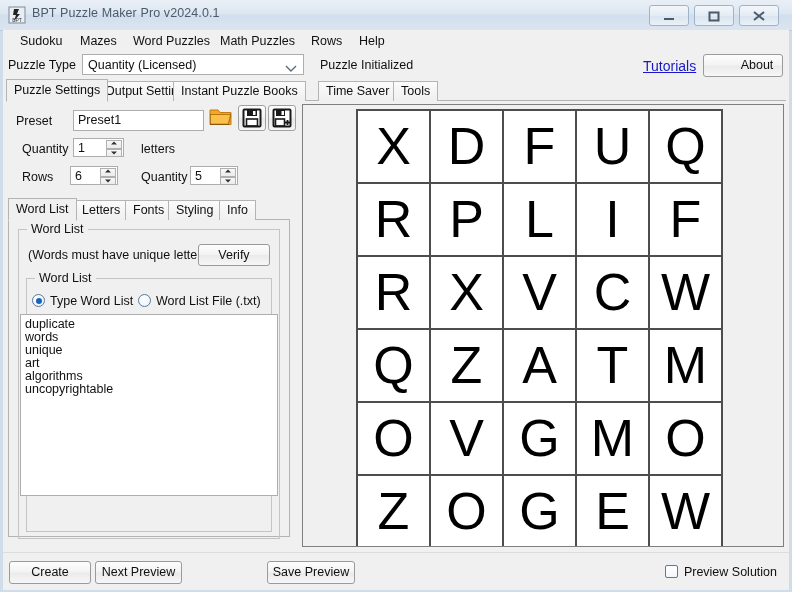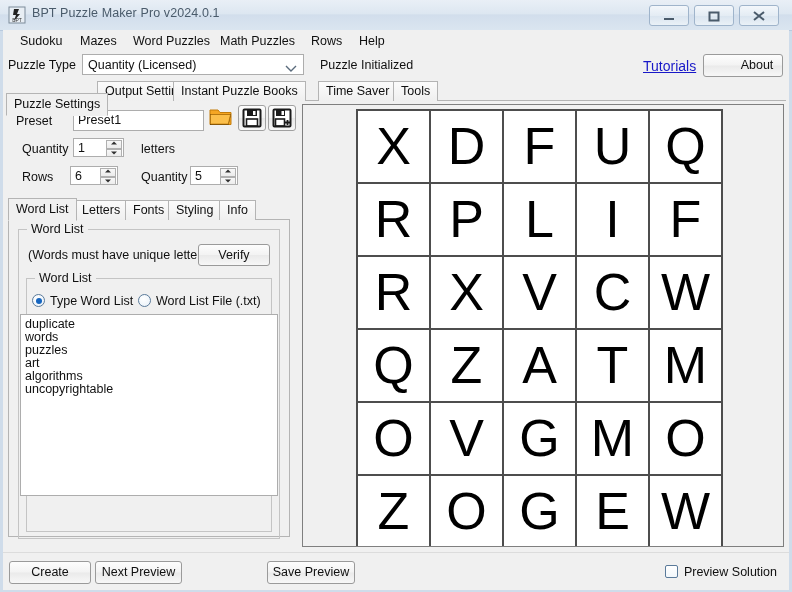--- a/index.html
+++ b/index.html
@@ -147,21 +147,21 @@
     color: #101010;
     padding: 2px 7px 0 7px;
     box-sizing: border-box;
     border: 1px solid #b4b4b4;
     border-bottom: none;
     background: linear-gradient(to bottom, #fbfbfb 0%, #efefef 100%);
     white-space: nowrap;
     cursor: default;
   }
   .mtab.active {
-    top: 14px;
+    top: 0px;
     height: 23px;
     padding-top: 3px;
     background: #f0f0f0;
     border-bottom: 1px solid #f0f0f0;
     z-index: 5;
   }
   #maintab-body {
     position: absolute;
     left: 6px; top: 100px;
     width: 780px; height: 430px;
@@ -558,21 +558,21 @@
   <div class="radio-wrap" style="left:32px; top:294px;">
     <span class="radio-dot on"></span><span>Type Word List</span>
   </div>
   <div class="radio-wrap" style="left:138px; top:294px;">
     <span class="radio-dot"></span><span>Word List File (.txt)</span>
   </div>
 
   <div id="wordlist-box">
     <div class="wline">duplicate</div>
     <div class="wline">words</div>
-    <div class="wline">puzzles</div>
+    <div class="wline">unique</div>
     <div class="wline">art</div>
     <div class="wline">algorithms</div>
     <div class="wline">uncopyrightable</div>
   </div>
 
   <div id="preview-panel">
     <div id="preview-inner">
       <div id="grid">
         <table>
           <tbody id="grid-body">

